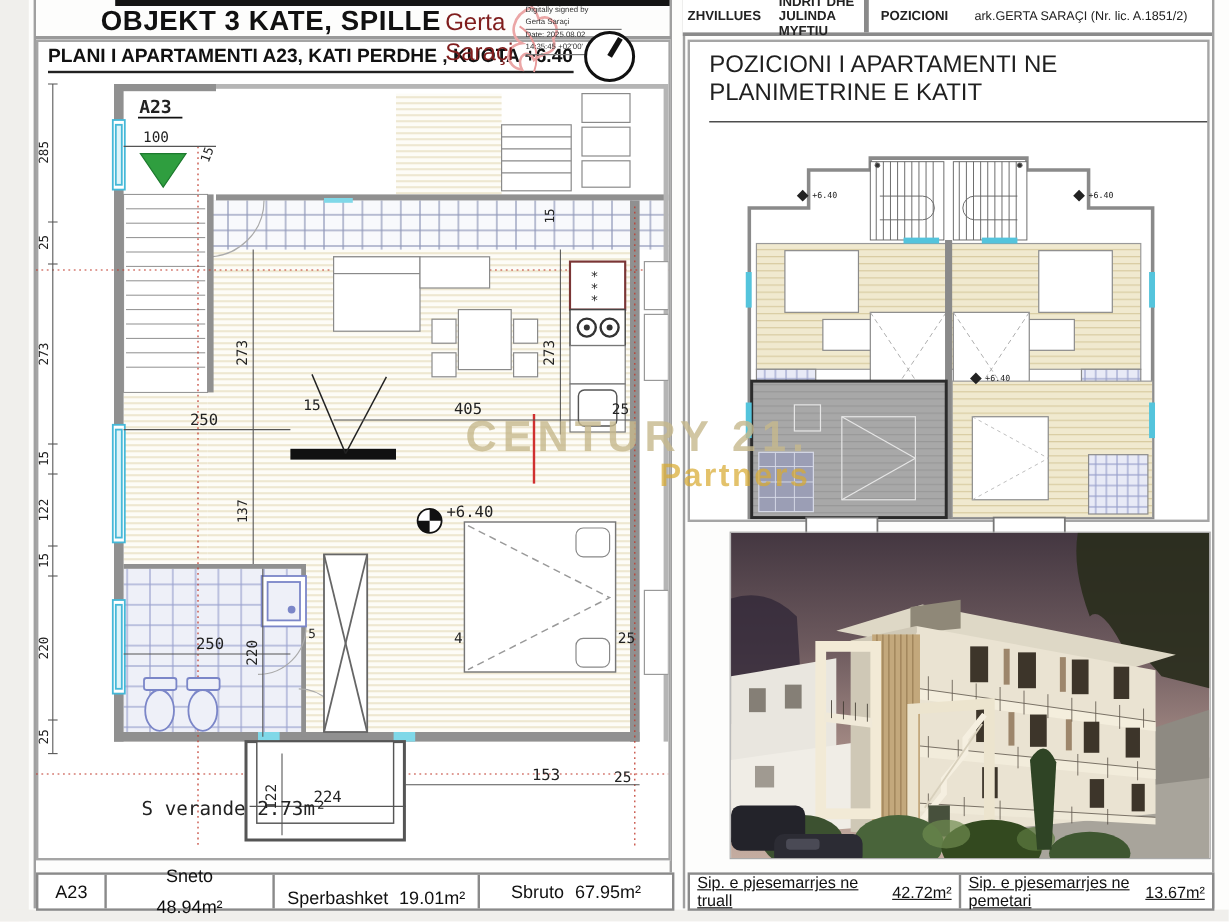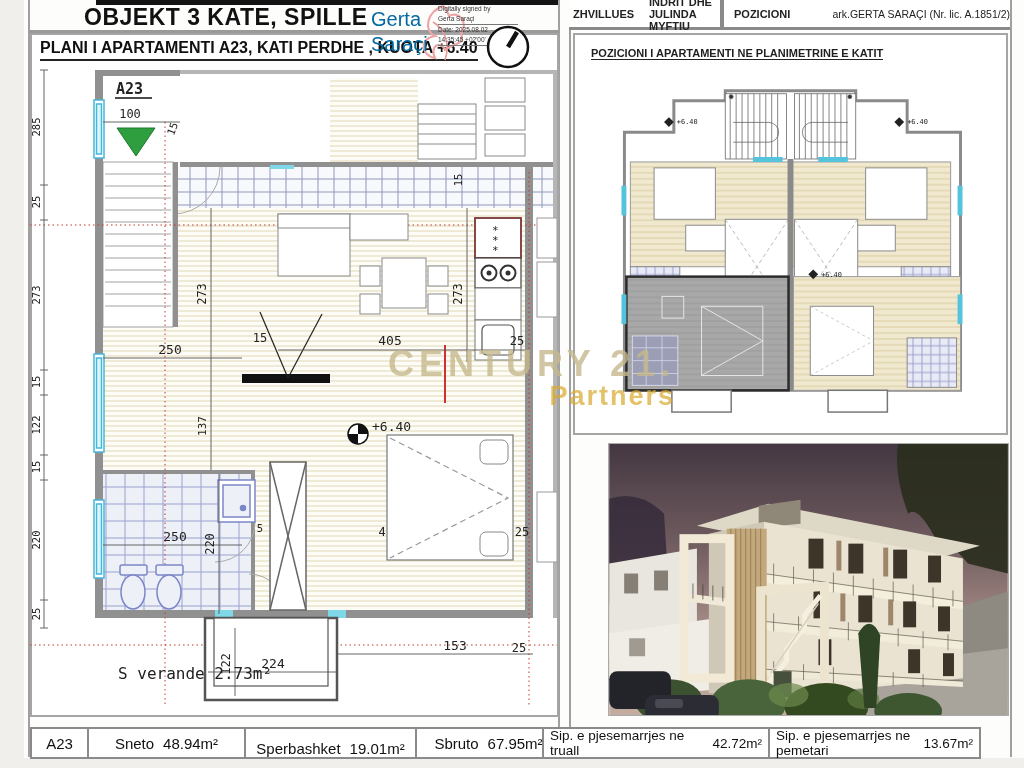--- a/index.html
+++ b/index.html
@@ -4,22 +4,22 @@
 <style>
   html,body{margin:0;padding:0;}
   body{width:1024px;height:768px;position:relative;background:#fdfdfc;overflow:hidden;
        font-family:"Liberation Sans",sans-serif;color:#1f1f1f;}
   .abs{position:absolute;}
   .vline{position:absolute;background:#a0a0a0;width:2px;}
   .hline{position:absolute;background:#a0a0a0;height:2px;}
   #project-title{font-size:23px;font-weight:700;letter-spacing:.5px;color:#111;}
   #drawing-title{font-size:16px;font-weight:700;color:#111;border-bottom:2px solid #222;padding-bottom:2px;display:inline-block;}
   .hdr-cell{font-size:11px;font-weight:700;display:flex;align-items:center;color:#222;}
-  #keyplan-title{font-size:11px;font-weight:700;border-bottom:1.5px solid #222;display:inline-block;padding-bottom:0;}
-  .sig-name{font-size:20px;color:#0369a1;line-height:25px;font-family:"Liberation Sans",sans-serif;}
+  #keyplan-title{font-size:20px;font-weight:400;border-bottom:1.5px solid #222;display:inline-block;padding-bottom:12px;}
+  .sig-name{font-size:20px;color:#7f1d1d;line-height:25px;font-family:"Liberation Sans",sans-serif;}
   .sig-small{font-size:6.5px;line-height:10px;color:#333;}
   .bar-box{position:absolute;top:727px;height:28px;border:2px solid #8a8a8a;display:flex;background:#fff;}
   .bar-cell{border-right:2px solid #8a8a8a;display:flex;align-items:center;justify-content:center;
             font-size:15px;color:#111;gap:9px;padding:0 6px;box-sizing:border-box;}
   .bar-cell:last-child{border-right:none;}
   .wm1{font-size:36px;font-weight:700;letter-spacing:5px;color:rgba(198,184,140,.8);}
   .wm2{font-size:27px;font-weight:700;letter-spacing:2px;color:rgba(216,171,50,.72);text-align:right;}
   svg text{font-family:"DejaVu Sans Mono",monospace;fill:#222;}
   .margin-band{position:absolute;background:#f0efec;}
 </style>
@@ -66,21 +66,21 @@
   <div class="hdr-cell" style="width:76px;padding-left:4px;">
     <span>ZHVILLUES</span>
     </div>
   <div class="hdr-cell" style="flex:1;">
     <span>INDRIT DHE JULINDA MYFTIU</span>
     </div>
   <div style="width:4px;background:#8a8a8a;margin:0 2px;"></div>
   <div class="hdr-cell" style="width:78px;padding-left:8px;">
     <span>POZICIONI</span>
     </div>
-  <div class="hdr-cell" style="width:198px;font-weight:400;font-size:10.5px;justify-content:flex-end;">
+  <div class="hdr-cell" style="width:198px;font-weight:400;font-size:10.5px;">
     <span>ark.GERTA SARAÇI  (Nr. lic. A.1851/2)</span>
     </div>
 </div>
 
 <div class="abs" style="left:573px;top:33px;width:435px;height:402px;border:2px solid #a5a5a5;box-sizing:border-box;background:#fff;">
   <div style="margin:8px 0 0 16px;"><span id="keyplan-title">POZICIONI I APARTAMENTI NE PLANIMETRINE E KATIT</span></div>
 
   <svg width="431" height="366" viewBox="0 0 436 370" style="display:block;">
     <defs>
       <pattern id="kpTan" width="6" height="6" patternUnits="userSpaceOnUse">
@@ -545,35 +545,35 @@
   <rect x="0" y="228" width="62" height="38" rx="8" fill="#23232a"></rect>
   <rect x="36" y="252" width="74" height="26" rx="8" fill="#2c2c34"></rect>
   <rect x="46" y="256" width="28" height="9" rx="3" fill="#4a4a55"></rect>
 </svg>
 </div>
 
 <div class="bar-box" style="left:30px;width:528px;">
   <div class="bar-cell" style="width:57px;">
     <span>A23</span>
   </div>
-  <div class="bar-cell" style="width:157px;">
+  <div class="bar-cell" style="width:140px;flex-direction:column;">
     <span>Sneto</span>
     <span>48.94m²</span>
   </div>
   <div class="bar-cell" style="width:171px;align-items:flex-end;">
     <span>Sperbashket</span>
     <span>19.01m²</span>
   </div>
   <div class="bar-cell" style="flex:1;">
     <span>Sbruto</span>
     <span>67.95m²</span>
   </div>
 </div>
 
-<div class="bar-box" style="left:542px;width:435px;">
+<div class="bar-box" style="left:573px;width:435px;text-decoration:underline;">
   <div class="bar-cell" style="width:226px;font-size:13.5px;">
     <span>Sip. e pjesemarrjes ne truall</span>
     <span>42.72m²</span>
   </div>
   <div class="bar-cell" style="flex:1;font-size:13.5px;">
     <span>Sip. e pjesemarrjes ne pemetari</span>
     <span>13.67m²</span>
   </div>
 </div>
 

